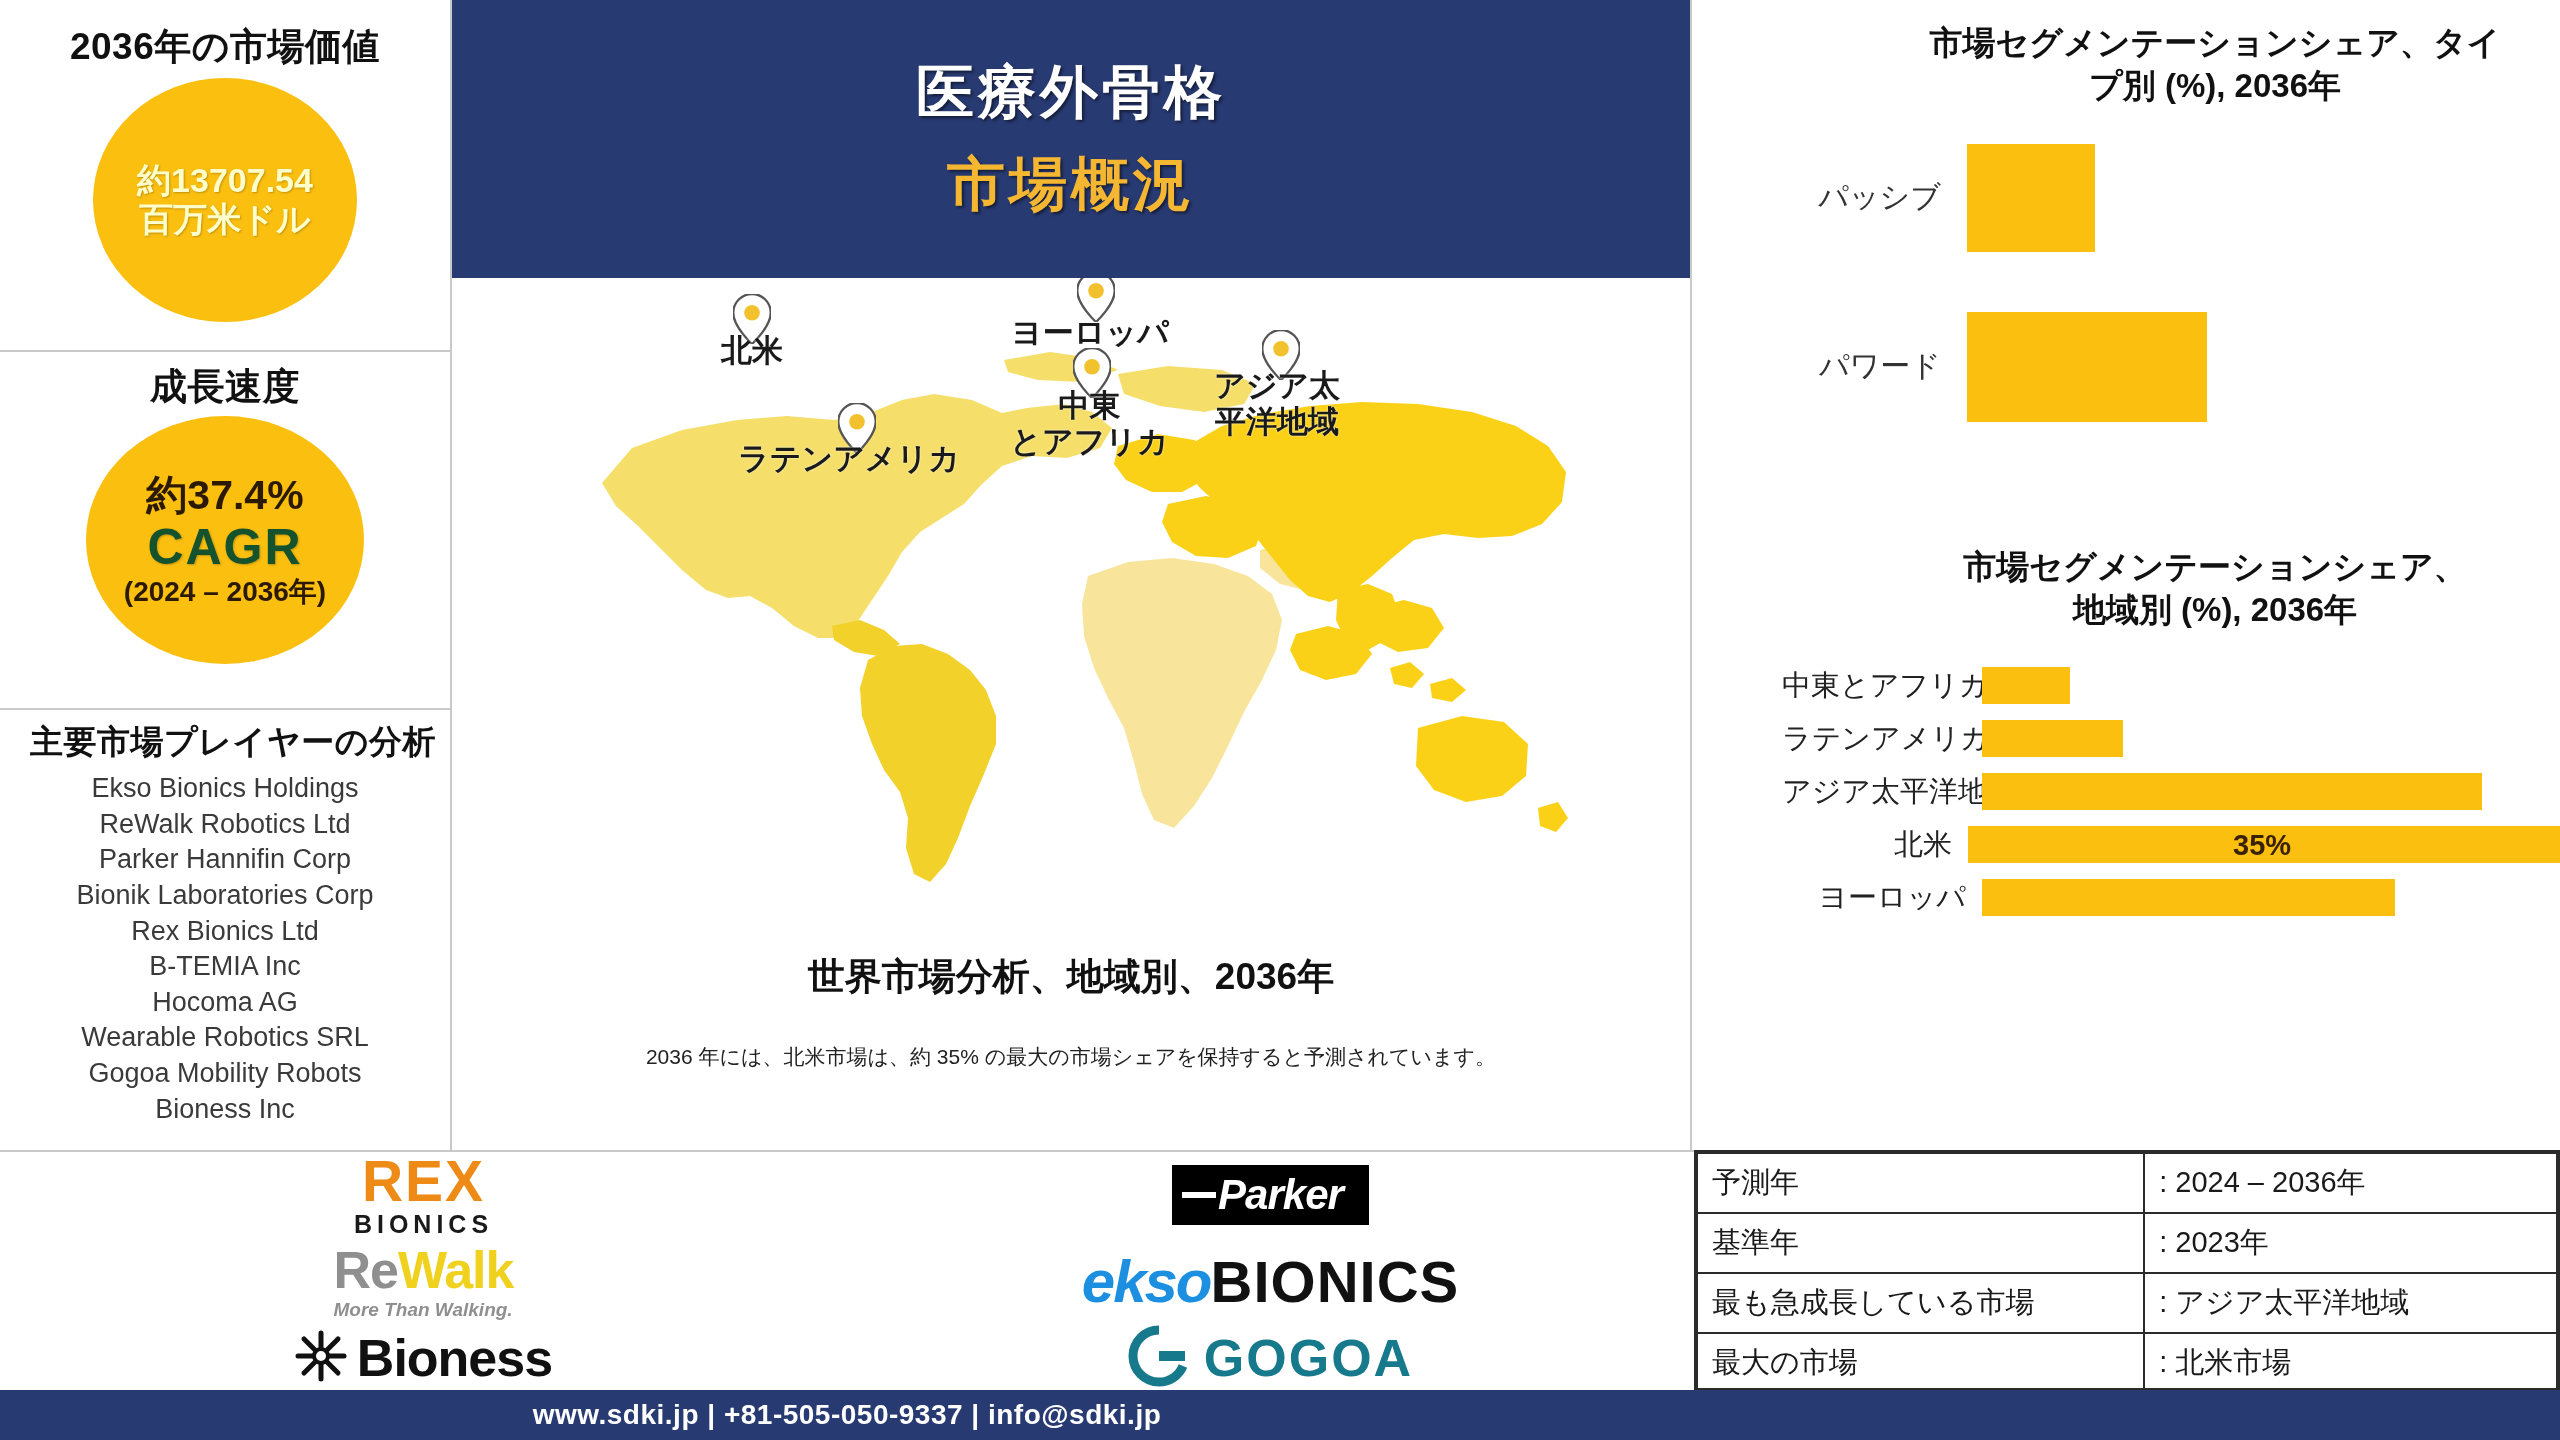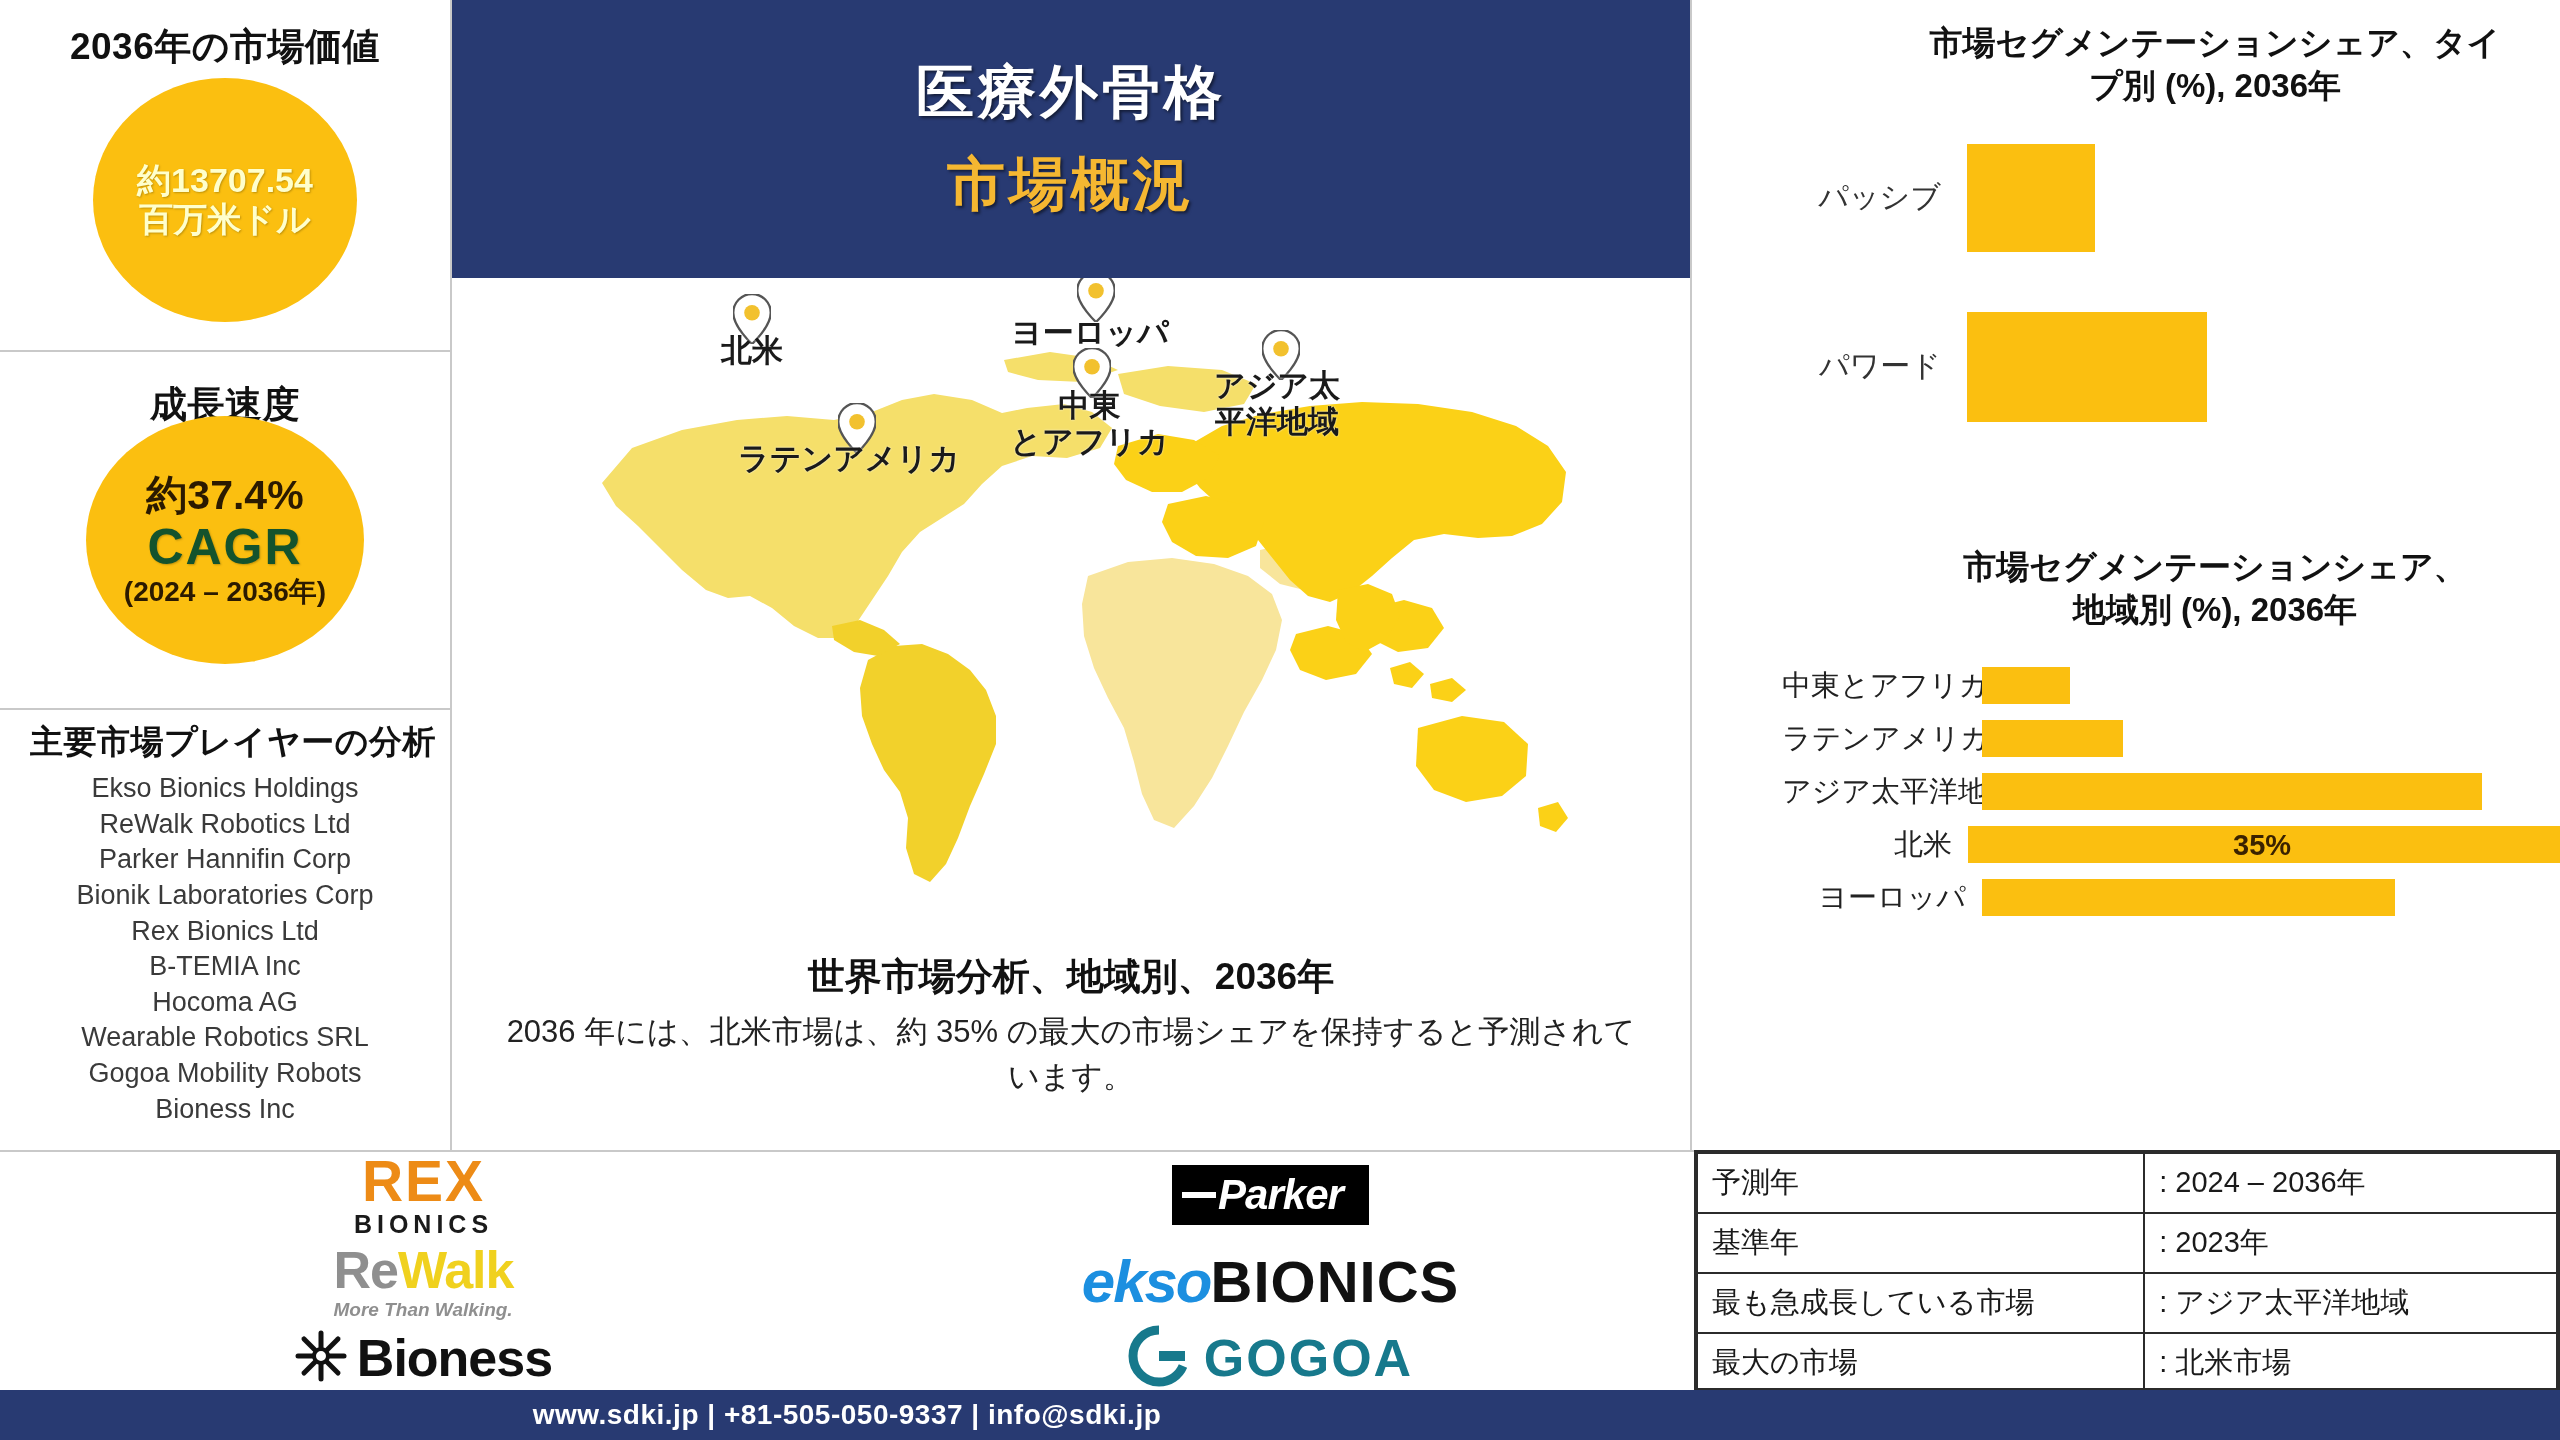--- a/index.html
+++ b/index.html
@@ -21,21 +21,21 @@
   }
   .left-cell{position:relative;width:100%;box-sizing:border-box;}
   .lc-1{height:352px;border-bottom:2px solid #c9c9c9;}
   .lc-2{height:358px;border-bottom:2px solid #c9c9c9;}
   .lc-3{height:438px;}
   .lc-title{
     text-align:center;font-weight:bold;color:#111;
     font-size:36px;letter-spacing:0.5px;
   }
   .lc-1 .lc-title{padding-top:22px;font-size:37px;}
-  .lc-2 .lc-title{padding-top:28px;font-size:37px;}
+  .lc-2 .lc-title{padding-top:10px;font-size:37px;}
   .lc-3 .lc-title{padding-top:10px;font-size:33px;white-space:nowrap;margin-left:16px;}
 
   .ellipse{
     position:absolute;left:50%;transform:translateX(-50%);
     background:#FBBF10;border-radius:50%;
     display:flex;flex-direction:column;align-items:center;justify-content:center;
     text-align:center;line-height:1.15;
   }
   .ell-1{top:78px;width:264px;height:244px;align-items:center;}
   .ell-1 .big{font-size:34px;color:#ffffcc;font-weight:bold;text-shadow:1px 1px 2px rgba(120,90,0,.45);}
@@ -83,21 +83,21 @@
   .region-label{
     position:absolute;text-align:center;color:#1a1a1a;font-weight:bold;
     font-size:31px;line-height:1.15;white-space:pre-line;
     text-shadow:0 0 2px rgba(255,255,255,.9);
   }
 
   .map-caption{
     position:absolute;left:0;top:952px;width:100%;text-align:center;
   }
   .mc-title{font-size:37px;font-weight:bold;color:#111;}
-  .mc-body{font-size:31px;color:#222;line-height:1.45;margin-top:8px;padding:0 48px;}
+  .mc-body{font-size:21px;color:#222;line-height:1.45;margin-top:40px;padding:0 48px;}
 
   
   .right-col{
     position:absolute;left:1782px;top:0;width:866px;height:1150px;background:#fff;
     box-sizing:border-box;
   }
   .r-title{
     text-align:center;font-weight:bold;color:#111;line-height:1.3;
   }
   .r-title-1{font-size:33px;padding:22px 26px 0 26px;}

